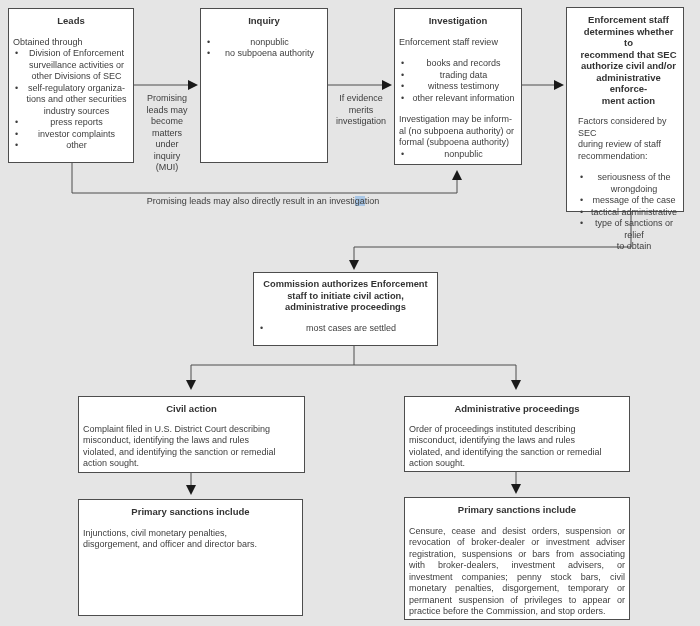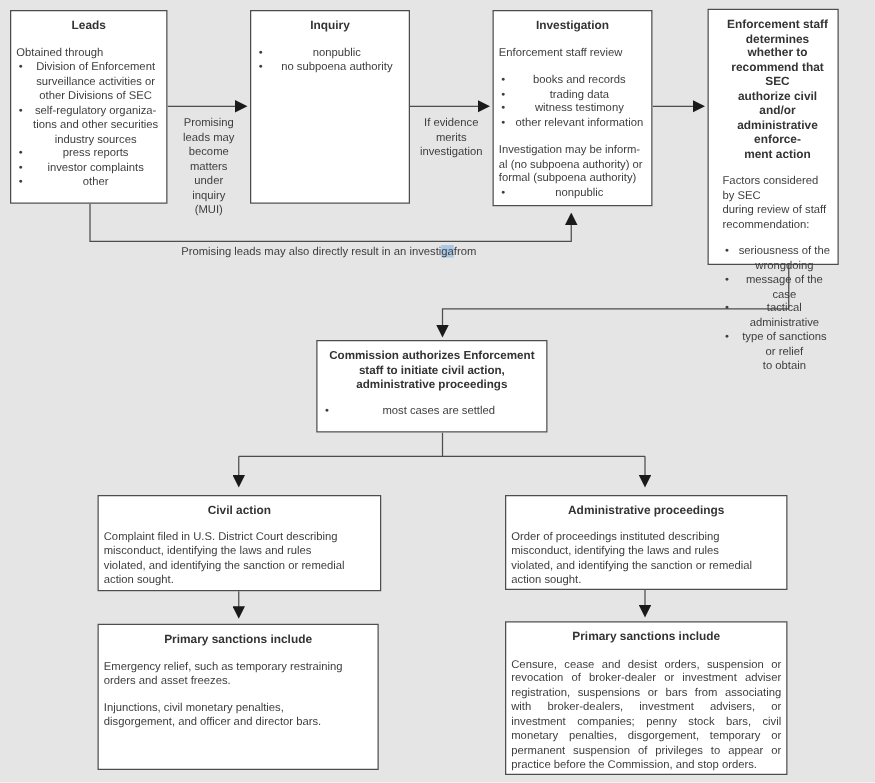--- a/index.html
+++ b/index.html
@@ -30,21 +30,21 @@
     font-size:9px;line-height:11.5px;color:#3d3d3d;
   }
   .lbl-mui{left:136px;top:93px;width:62px;}
   .lbl-evidence{left:324px;top:93px;width:74px;}
   .lbl-direct{left:80px;top:196px;width:366px;white-space:normal;}
   .hl{background:#a9c7e6;}
   
   .leads{left:8px;top:8px;width:126px;height:155px;}
   .inquiry{left:200px;top:8px;width:128px;height:155px;}
   .investigation{left:394px;top:8px;width:128px;height:157px;}
-  .enforcement{left:566px;top:7px;width:105px;height:205px;padding-left:11px;}
+  .enforcement{left:566px;top:7px;width:118px;height:205px;padding-left:11px;}
   .commission{left:253px;top:272px;width:185px;height:74px;}
   .civil{left:78px;top:396px;width:227px;height:77px;}
   .adminp{left:404px;top:396px;width:226px;height:76px;}
   .civils{left:78px;top:499px;width:225px;height:117px;}
   .admins{left:404px;top:497px;width:226px;height:123px;}
 </style>
 </head>
 <body>
 
 <div class="canvas">
@@ -151,36 +151,34 @@
   <div class="box adminp">
     <div class="title" style="margin-bottom:9px">Administrative proceedings</div>
     <div class="para last">Order of proceedings instituted describing
 misconduct, identifying the laws and rules
 violated, and identifying the sanction or remedial
 action sought.</div>
   </div>
 
   <div class="box civils">
     <div class="title">Primary sanctions include</div>
-    <div class="para">Emergency relief, such as temporary restraining
-orders and asset freezes.</div>
     <div class="para last">Injunctions, civil monetary penalties,
 disgorgement, and officer and director bars.</div>
   </div>
 
   <div class="box admins">
     <div class="title">Primary sanctions include</div>
     <div class="just">Censure, cease and desist orders, suspension or revocation of broker-dealer or investment adviser registration, suspensions or bars from associating with broker-dealers, investment advisers, or investment companies; penny stock bars, civil monetary penalties, disgorgement, temporary or permanent suspension of privileges to appear or practice before the Commission, and stop orders.</div>
   </div>
 
   <div class="lbl lbl-mui">Promising
 leads may
 become
 matters
 under
 inquiry
 (MUI)</div>
   <div class="lbl lbl-evidence">If evidence
 merits
 investigation</div>
-  <div class="lbl lbl-direct"><span>Promising leads may also directly result in an investi</span><span class="hl">ga</span><span>from</span></div>
+  <div class="lbl lbl-direct"><span>Promising leads may also directly result in an investi</span><span class="hl">ga</span><span>tion</span></div>
 
 </div>
 
 </body></html>

